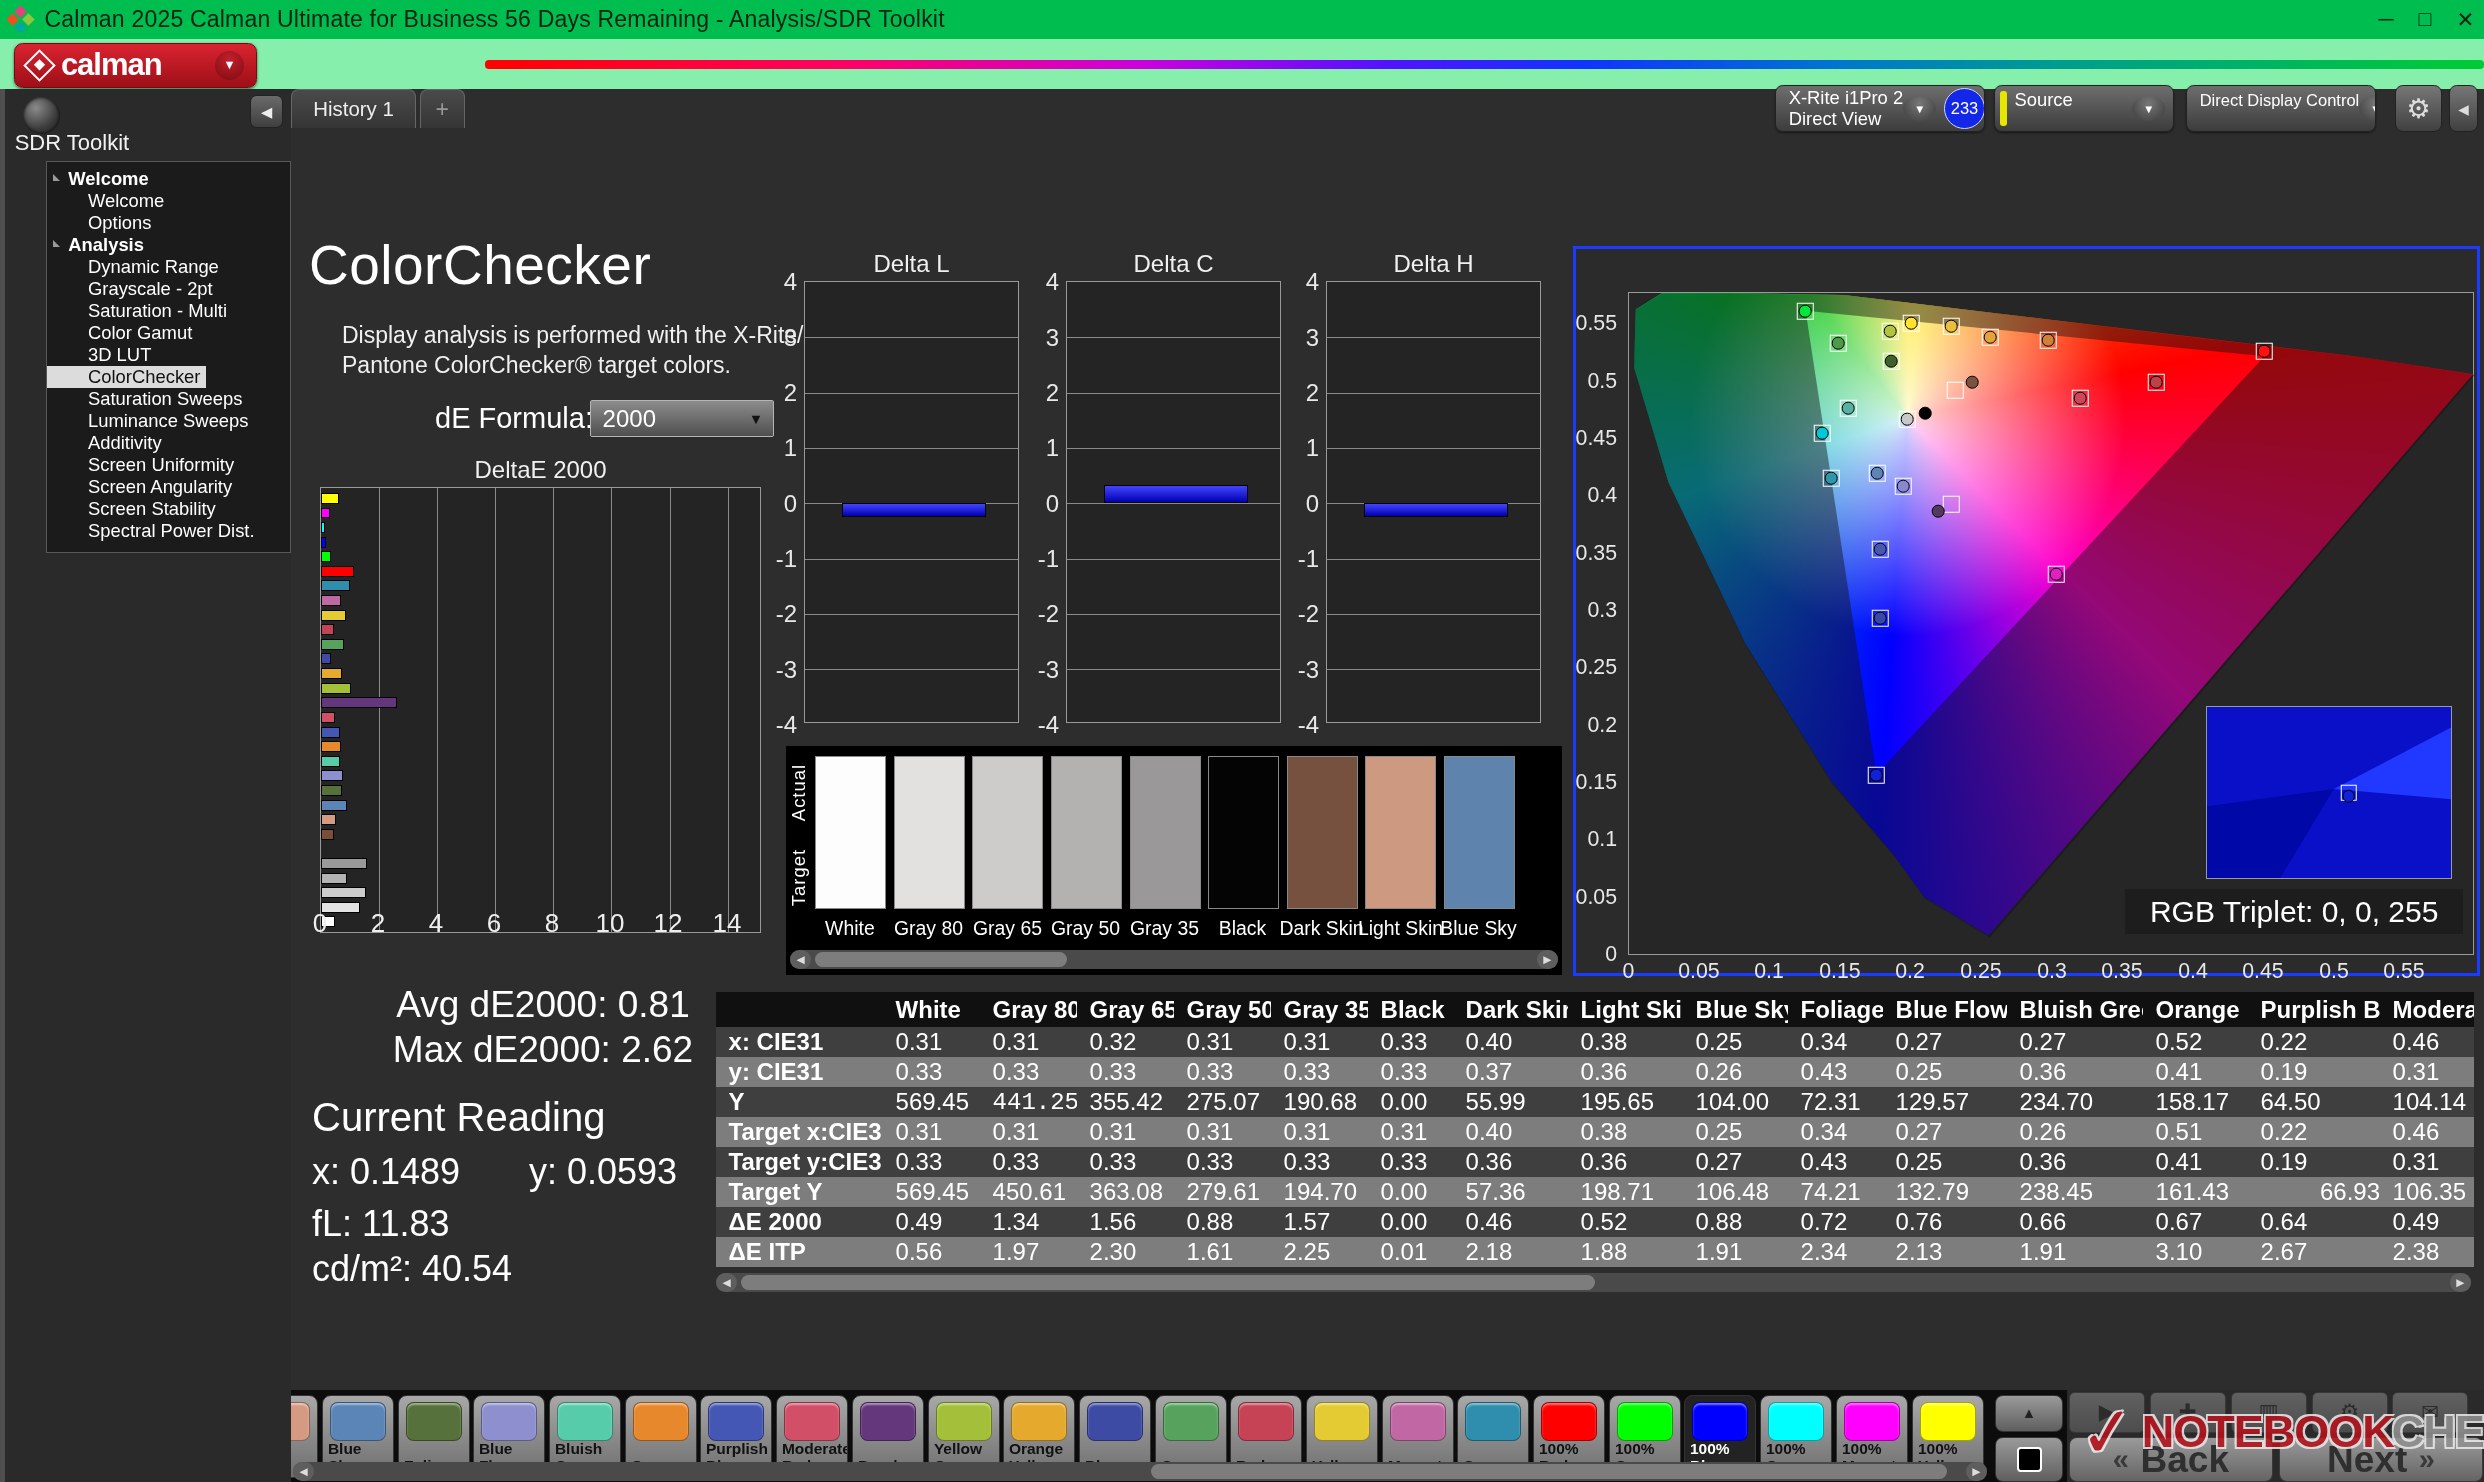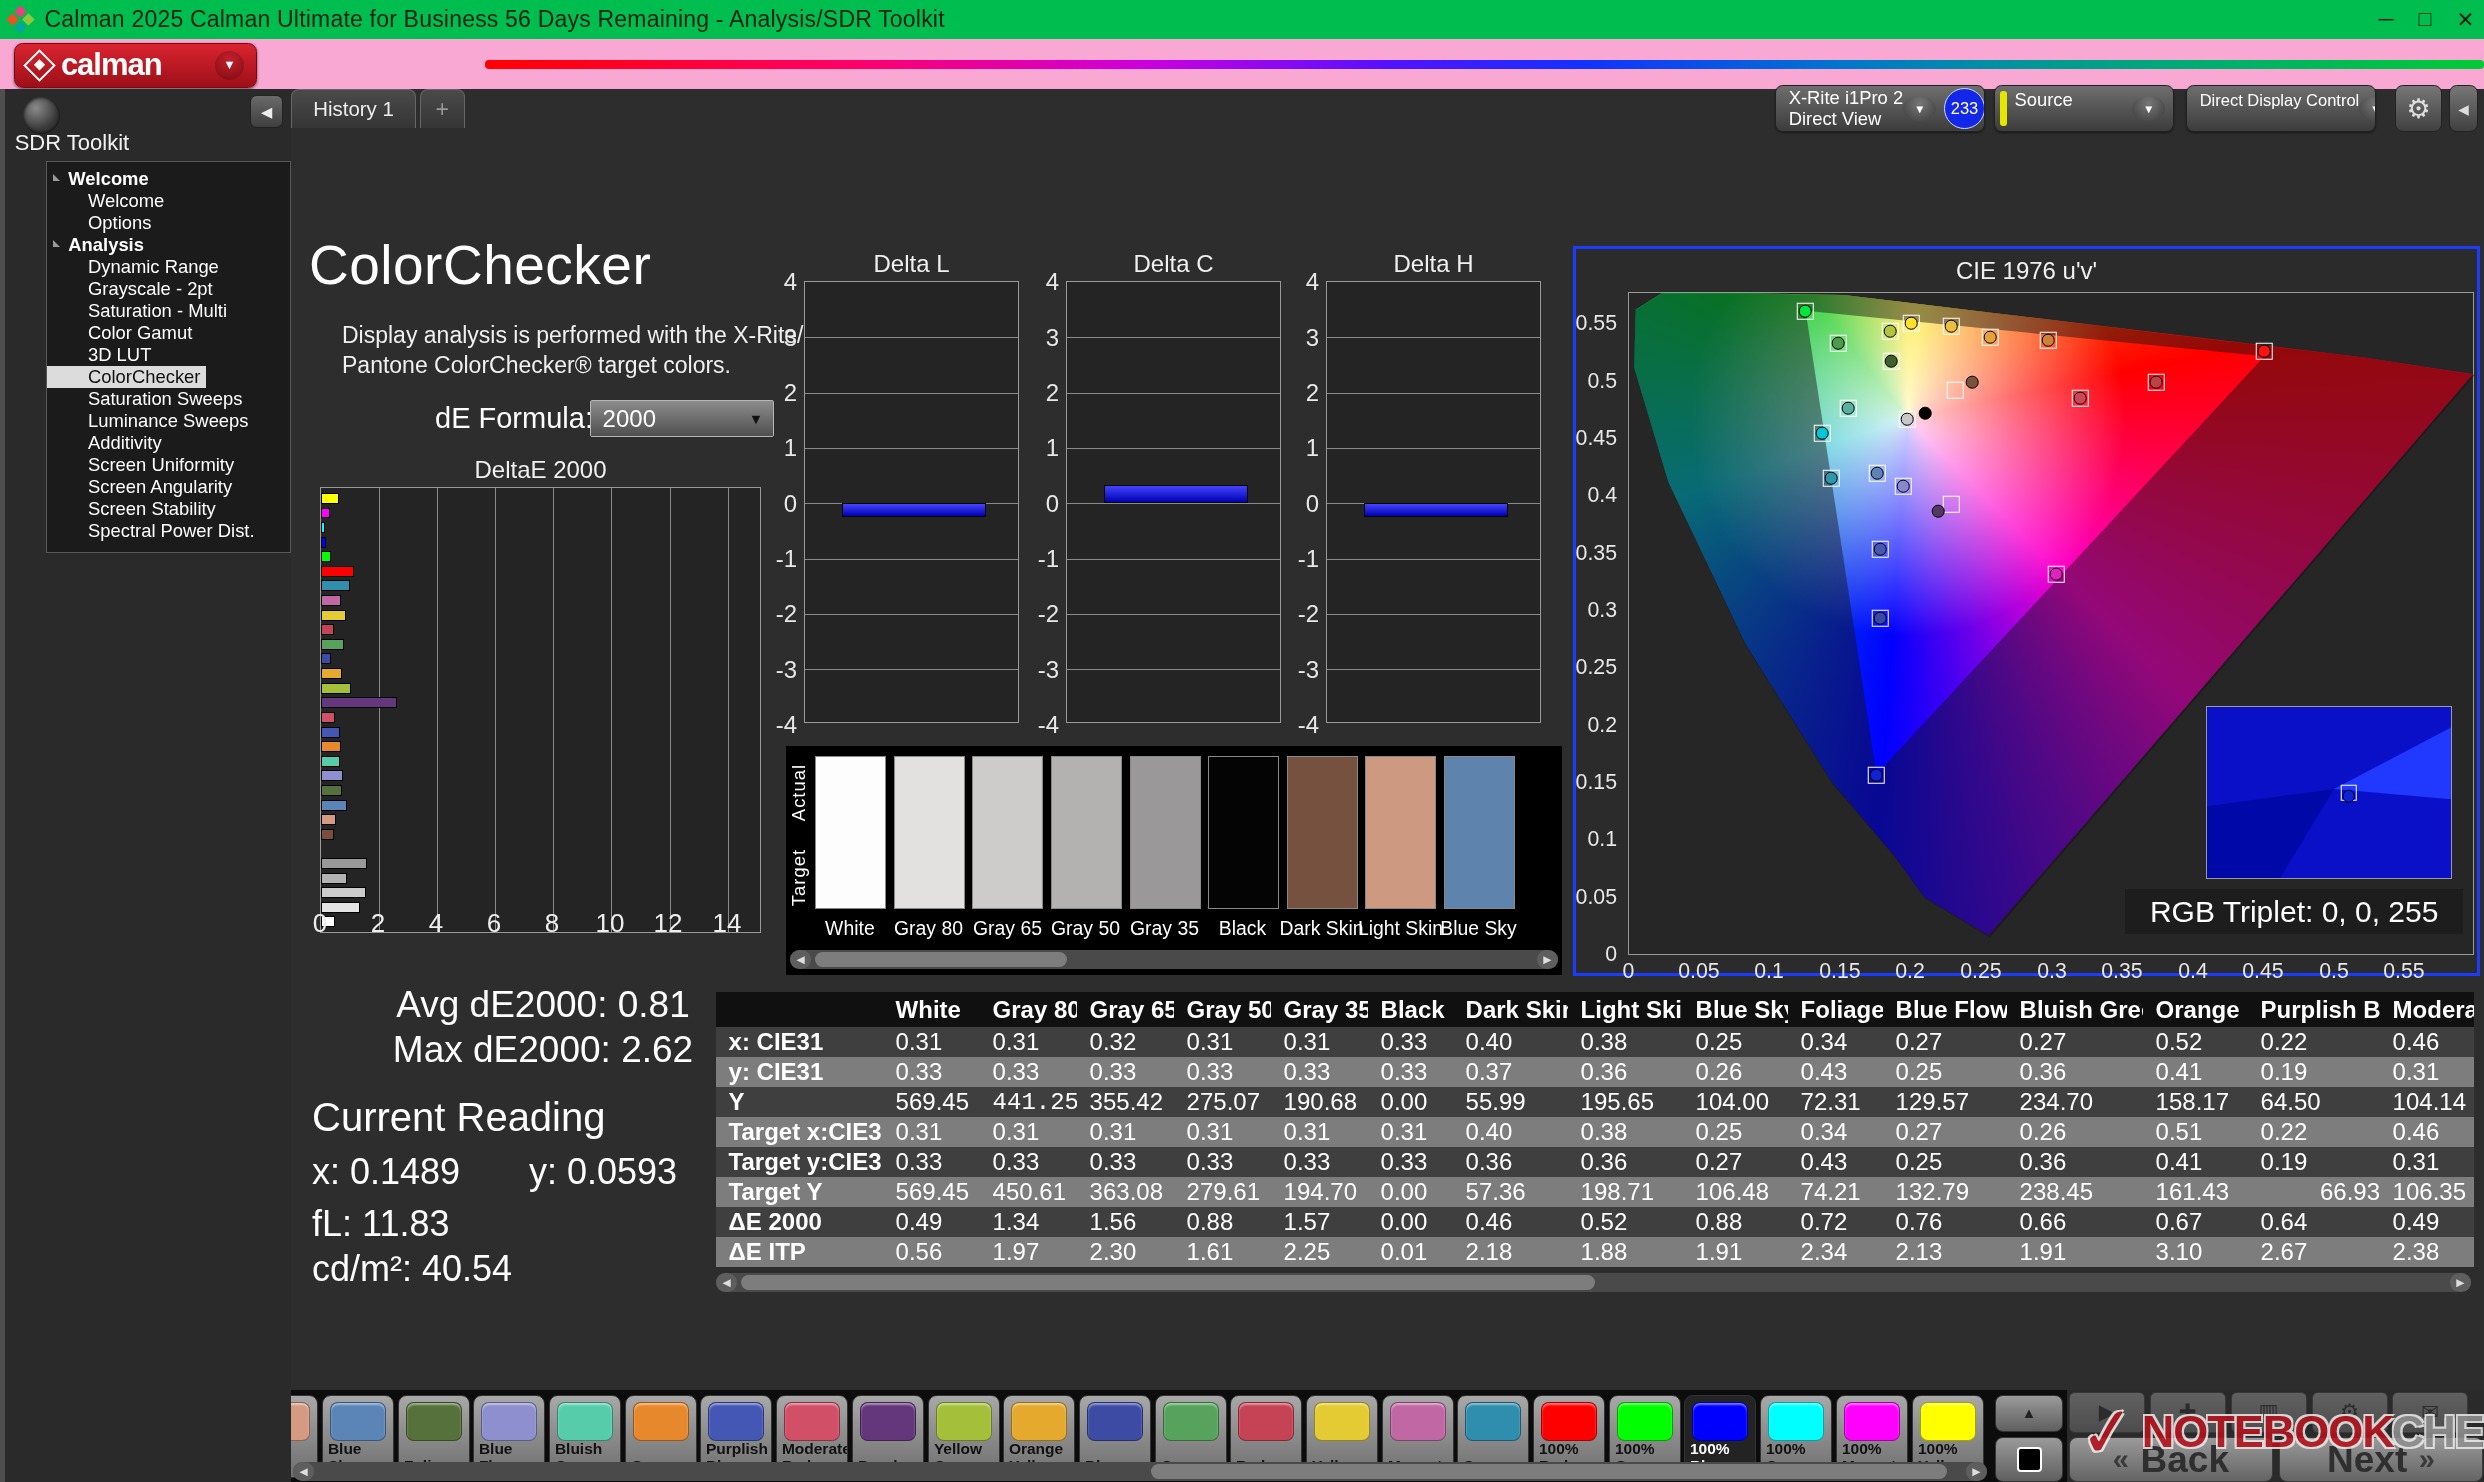--- a/index.html
+++ b/index.html
@@ -12,21 +12,21 @@
   .win-btns{position:absolute;right:9.7px;top:0;height:39px;display:flex;align-items:center;gap:25px}
   .win-btns span{color:#06230f;font-size:21.3px;cursor:default}
   .dia{position:relative;width:25px;height:25px;margin-left:7.8px;transform:rotate(45deg) scale(.8)}
   .dia i{position:absolute;width:10.7px;height:10.7px}
   .dia i:nth-child(1){left:0;top:0;background:#e0457b}
   .dia i:nth-child(2){right:0;top:0;background:#8dc63f}
   .dia i:nth-child(3){left:0;bottom:0;background:#f04e23}
   .dia i:nth-child(4){right:0;bottom:0;background:#00a99d}
 
   
-  .logo-row{position:absolute;left:0;top:39px;width:2484px;height:50px;background:#f9a8d4}
+  .logo-row{position:absolute;left:0;top:39px;width:2484px;height:50px;background:#86efac}
   .calman-btn{position:absolute;left:13.6px;top:3.9px;width:243px;height:45px;border-radius:8.7px;
     background:linear-gradient(#d92430,#9e0f18);border:1px solid #7a0a10;display:flex;align-items:center;box-shadow:0 1px 2.9px rgba(0,0,0,.6)}
   .calman-dia{position:relative;width:23px;height:23px;margin-left:13.6px;transform:rotate(45deg);border:2.9px solid #fff}
   .calman-dia i{position:absolute;left:4.9px;top:4.9px;width:7.8px;height:7.8px;background:#fff}
   .calman-word{font-size:31px;font-weight:700;color:#fff;margin-left:9.7px;letter-spacing:-1px}
   .calman-dd{margin-left:auto;margin-right:11.6px;width:29px;height:29px;border-radius:50%;
     background:radial-gradient(circle at 50% 30%,#c3202c,#7e0b12);display:flex;align-items:center;justify-content:center;color:#fff;font-size:12.6px}
   .rainbow{position:absolute;left:485px;top:21.3px;width:1999px;height:8.7px;border-radius:3.9px;
     background:linear-gradient(90deg,#ff0000 0%,#ff0066 18%,#cc00dd 33%,#5511ff 45%,#1133ff 55%,#0077cc 68%,#00a08a 80%,#00cc33 100%)}
 
@@ -391,21 +391,20 @@
       <div class="swlab" style="left: 649px;">Blue Sky</div>
     </div>
   <div class="hscroll" style="left:3.9px;right:3.9px;top:204px">
     <span class="ar" style="left:0">◀</span>
     <span class="thumb" style="left:25px;width:252px"></span>
     <span class="ar" style="right:0">▶</span>
   </div>
 </div>
 
 <div class="ciepanel">
-  <div class="ctitle" style="margin-top:7.8px">CIE 1976 u'v'</div>
   <div class="cieplot" id="cieplot">
     <div class="horseshoe"></div>
     <div class="glow"></div>
     <svg width="846" height="663" style="position:absolute;left:0;top:0" viewBox="0 0 872 683">
       <path d="M372,664 L305,624 L273,580 L209,505 L120,363 L41,196 L5,77 L7,17 L34,0 L115,0 L222,2 L381,21 L586,46 L756,66 L872,84 Z M655,65 L182,18 L255,496 Z" fill="rgba(18,18,18,0.45)" fill-rule="evenodd"></path>
     </svg>
     <div id="ciemarkers">
         <div class="mk-sq" style="left: 176px; top: 18.3px;"></div>
         <div class="mk-dot" style="left: 176px; top: 18.3px; background: rgb(0, 232, 60);"></div>
         <div class="mk-sq" style="left: 209px; top: 50px;"></div>

